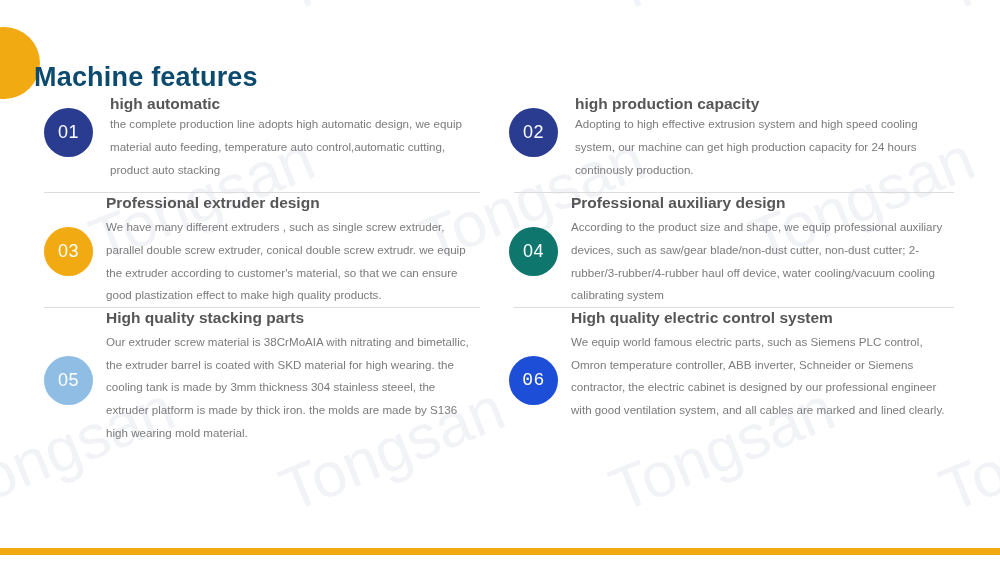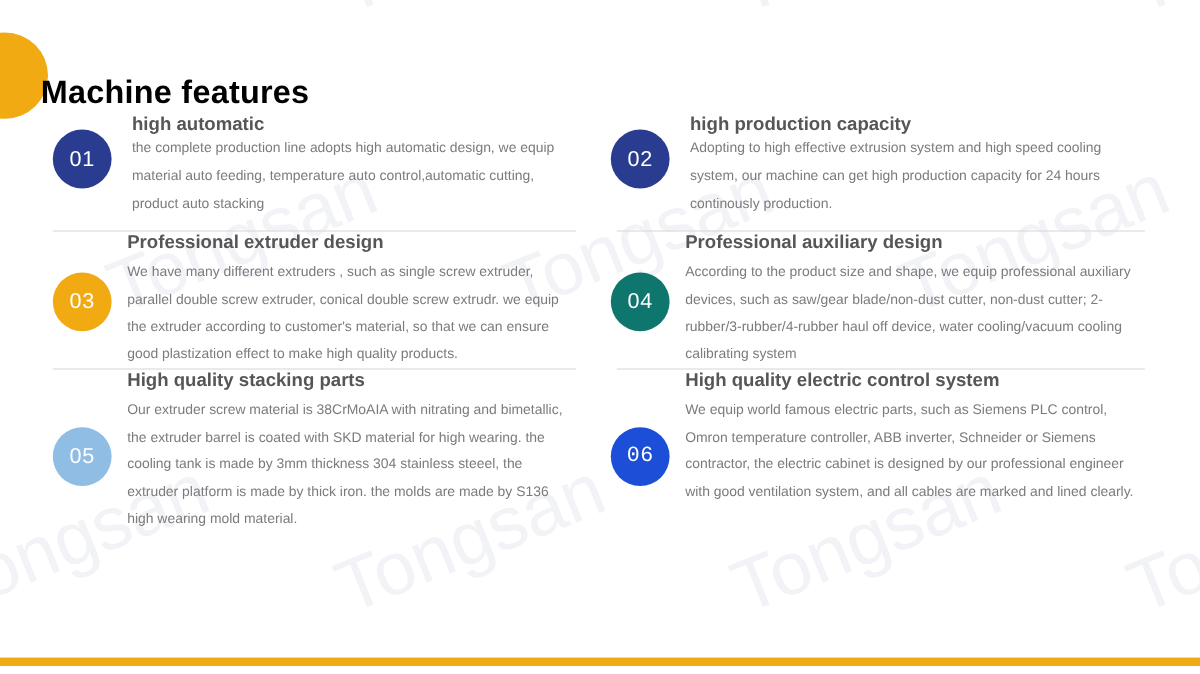--- a/index.html
+++ b/index.html
@@ -181,21 +181,21 @@
     <div class="wm" style="left: -60px; top: 460px; font-size: 62px; transform: rotate(-22deg);">Tongsan</div>
     <div class="wm" style="left: 270px; top: 460px; font-size: 62px; transform: rotate(-22deg);">Tongsan</div>
     <div class="wm" style="left: 600px; top: 460px; font-size: 62px; transform: rotate(-22deg);">Tongsan</div>
     <div class="wm" style="left: 930px; top: 460px; font-size: 62px; transform: rotate(-22deg);">Tongsan</div>
   </div>
 
 <div id="slide">
 
   <div id="title-decor-circle" style="background: rgb(242, 170, 18);"></div>
 
-  <h1 id="page-title" style="color: #000000;">Machine features</h1>
+  <h1 id="page-title" style="color: #0c4a6e;">Machine features</h1>
 
   <div id="features">
 
     <div class="feature-row row-1">
       <div class="feature-col left">
         <div class="card">
           <div class="badge" style="background: rgb(42, 60, 143);">
             <span>01</span>
           </div>
           <div class="card-text">

